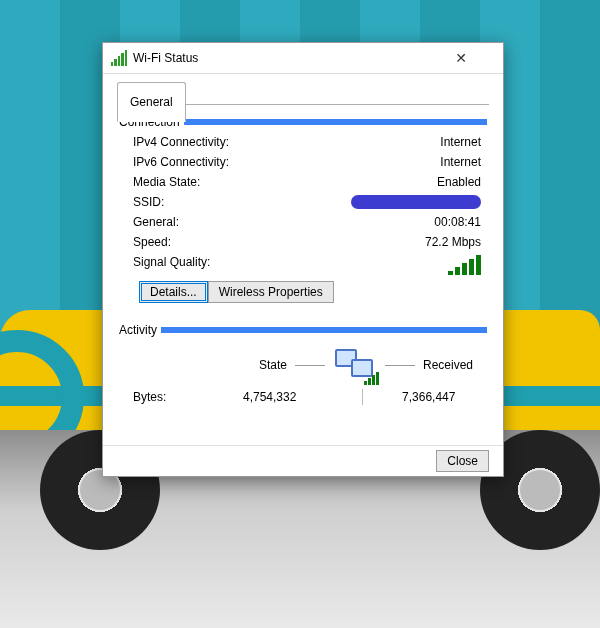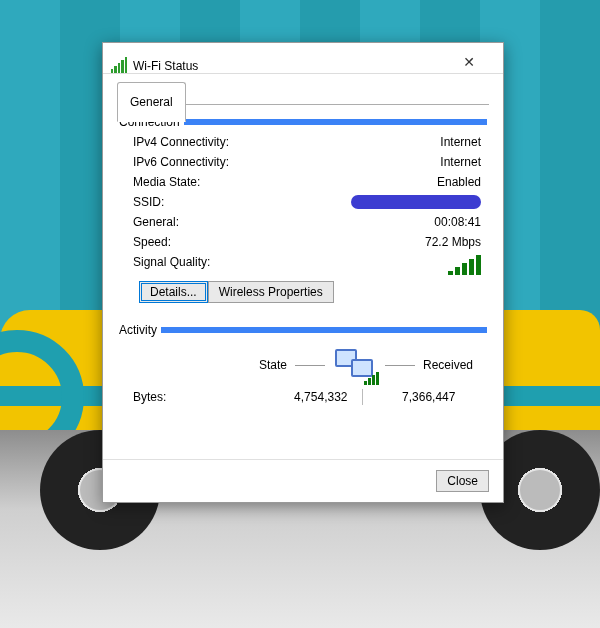--- a/index.html
+++ b/index.html
@@ -12,21 +12,21 @@
   .car-stripe{position:absolute;left:0;top:386px;width:600px;height:20px;background:#1f9faf}
   .ring{position:absolute;width:90px;height:90px;border:22px solid #1f9faf;border-radius:50%;background:transparent}
   .ring.r1{left:-50px;top:330px}
   .wheel{position:absolute;width:120px;height:120px;border-radius:50%;background:radial-gradient(circle,#e6e6e6 0 22px,#222 22px 60px);top:430px}
   .wheel.w1{left:40px}
   .wheel.w2{left:480px}
   .wheel::after{content:"";position:absolute;left:50%;top:50%;width:40px;height:40px;margin:-20px 0 0 -20px;border-radius:50%;background:#bbb}
 
   
   .dialog{position:absolute;left:102px;top:42px;width:400px;background:#fff;border:1px solid #999;box-shadow:0 4px 16px rgba(0,0,0,.4)}
-  .titlebar{display:flex;align-items:flex-end;height:30px;padding:0 12px 0 8px;background:#fff;border-bottom:1px solid #ddd}
+  .titlebar{display:flex;align-items:center;height:30px;padding:0 20px 0 8px;background:#fff;border-bottom:1px solid #ddd}
   .title-icon{width:16px;height:16px;display:flex;align-items:flex-end;gap:1px;margin-right:6px}
   .title-icon span{display:inline-block;width:3px;background:#2e9d2e}
   .title-icon .b1{height:4px}.title-icon .b2{height:7px}.title-icon .b3{height:10px}.title-icon .b4{height:13px}.title-icon .b5{height:16px}
   .title-text{flex:1;font-size:12px}
   .closex{width:44px;height:22px;text-align:center;line-height:22px;font-size:14px;color:#333}
 
   .body{padding:8px 14px 12px}
   .tabs{height:22px;position:relative;border-bottom:1px solid #adadad;margin-bottom:10px}
   .tab{position:absolute;top:0;left:0;height:22px;line-height:22px;padding:8px 12px;border:1px solid #adadad;border-bottom-color:#fff;background:#fff;border-radius:3px 3px 0 0}
 
@@ -51,25 +51,25 @@
   .act-hdr .dash{flex:0 0 30px;height:1px;background:#999}
   .netglyph{width:44px;height:36px;position:relative}
   .netglyph .mon{position:absolute;width:18px;height:14px;border:2px solid #4b74c9;background:#cfe4ff;border-radius:2px}
   .netglyph .mon.m1{left:2px;top:2px}
   .netglyph .mon.m2{left:18px;top:12px}
   .netglyph .mbars{position:absolute;right:-2px;bottom:-2px;display:flex;align-items:flex-end;gap:1px}
   .netglyph .mbars span{width:3px;background:#0c7a0c}
   .netglyph .mbars .a{height:4px}.netglyph .mbars .b{height:7px}.netglyph .mbars .c{height:10px}.netglyph .mbars .d{height:13px}
   .bytesrow{display:flex;align-items:center;height:20px}
   .bytesrow .c1{flex:0 0 110px}
-  .bytesrow .c2{flex:1;text-align:right}
+  .bytesrow .c2{flex:1;text-align:left}
   .bytesrow .sep{width:1px;height:16px;background:#bbb;margin:0 14px}
   .bytesrow .c3{flex:1;text-align:center}
 
-  .footer{display:flex;justify-content:flex-end;padding:10px 14px;border-top:1px solid #e0e0e0;margin-top:20px}
+  .footer{display:flex;justify-content:flex-end;padding:4px 14px;border-top:1px solid #e0e0e0;margin-top:6px}
 </style>
 </head>
 <body>
 
 <div class="desktop">
   <div class="bg-sky"></div>
   <div class="car-body"></div>
   <div class="car-stripe"></div>
   <div class="ring r1"></div>
   <div class="bg-road"></div>

